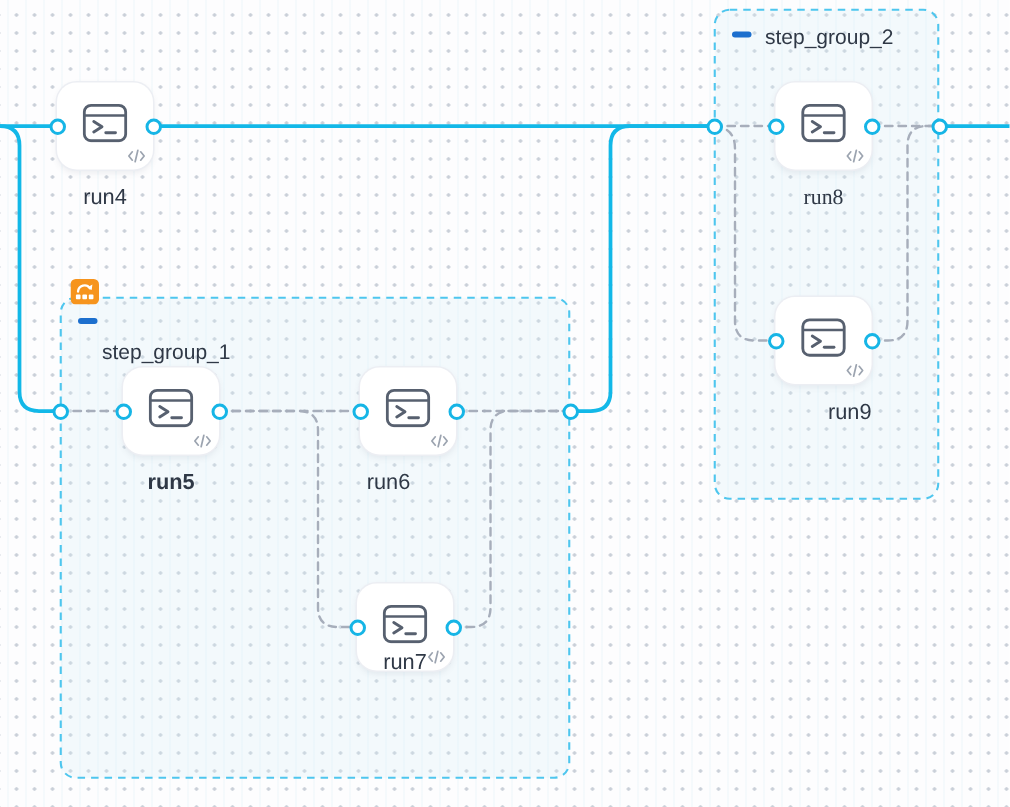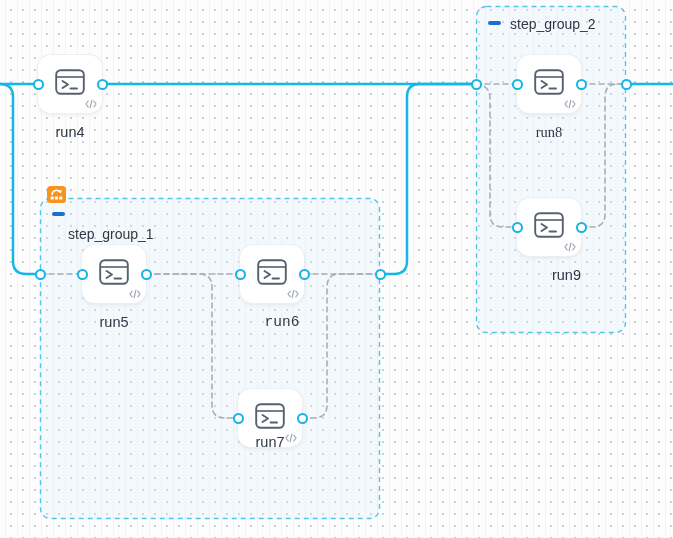--- a/index.html
+++ b/index.html
@@ -103,38 +103,38 @@
         <path d="M7.5 12 L13 15.5 L7.5 19" fill="none" stroke="#57606F" stroke-width="1.9" stroke-linecap="round" stroke-linejoin="round"></path>
         <line x1="15.5" y1="19.5" x2="22" y2="19.5" stroke="#57606F" stroke-width="1.9" stroke-linecap="round"></line>
       </svg>
     </span>
     <span class="code-badge">
       <svg width="12" height="10" viewBox="0 0 12 10">
         <path d="M3.2 2.2 L0.9 5 L3.2 7.8 M8.8 2.2 L11.1 5 L8.8 7.8 M6.9 1.2 L5.1 8.8" fill="none" stroke="#9CA4B0" stroke-width="1.15" stroke-linecap="round" stroke-linejoin="round"></path>
       </svg>
     </span>
   </div>
-  <div class="node-label" style="left:82px;top:314px;">run5</div>
+  <div class="node-label" style="left:82px;top:314px;font-weight:bold;">run5</div>
 
   <div class="node" style="left:240px;top:245px;">
     <span>
       <svg width="30" height="26" viewBox="0 0 30 26">
         <rect x="1.2" y="1.2" width="27.6" height="23.6" rx="4.5" fill="#fff" stroke="#57606F" stroke-width="1.9"></rect>
         <line x1="1.2" y1="8" x2="28.8" y2="8" stroke="#57606F" stroke-width="1.6"></line>
         <path d="M7.5 12 L13 15.5 L7.5 19" fill="none" stroke="#57606F" stroke-width="1.9" stroke-linecap="round" stroke-linejoin="round"></path>
         <line x1="15.5" y1="19.5" x2="22" y2="19.5" stroke="#57606F" stroke-width="1.9" stroke-linecap="round"></line>
       </svg>
     </span>
     <span class="code-badge">
       <svg width="12" height="10" viewBox="0 0 12 10">
         <path d="M3.2 2.2 L0.9 5 L3.2 7.8 M8.8 2.2 L11.1 5 L8.8 7.8 M6.9 1.2 L5.1 8.8" fill="none" stroke="#9CA4B0" stroke-width="1.15" stroke-linecap="round" stroke-linejoin="round"></path>
       </svg>
     </span>
   </div>
-  <div class="node-label" style="left:250px;top:314px;font-family:Liberation Mono, monospace;">run6</div>
+  <div class="node-label" style="left:227px;top:314px;">run6</div>
 
   <div class="node" style="left:238px;top:389px;">
     <span>
       <svg width="30" height="26" viewBox="0 0 30 26">
         <rect x="1.2" y="1.2" width="27.6" height="23.6" rx="4.5" fill="#fff" stroke="#57606F" stroke-width="1.9"></rect>
         <line x1="1.2" y1="8" x2="28.8" y2="8" stroke="#57606F" stroke-width="1.6"></line>
         <path d="M7.5 12 L13 15.5 L7.5 19" fill="none" stroke="#57606F" stroke-width="1.9" stroke-linecap="round" stroke-linejoin="round"></path>
         <line x1="15.5" y1="19.5" x2="22" y2="19.5" stroke="#57606F" stroke-width="1.9" stroke-linecap="round"></line>
       </svg>
     </span>

